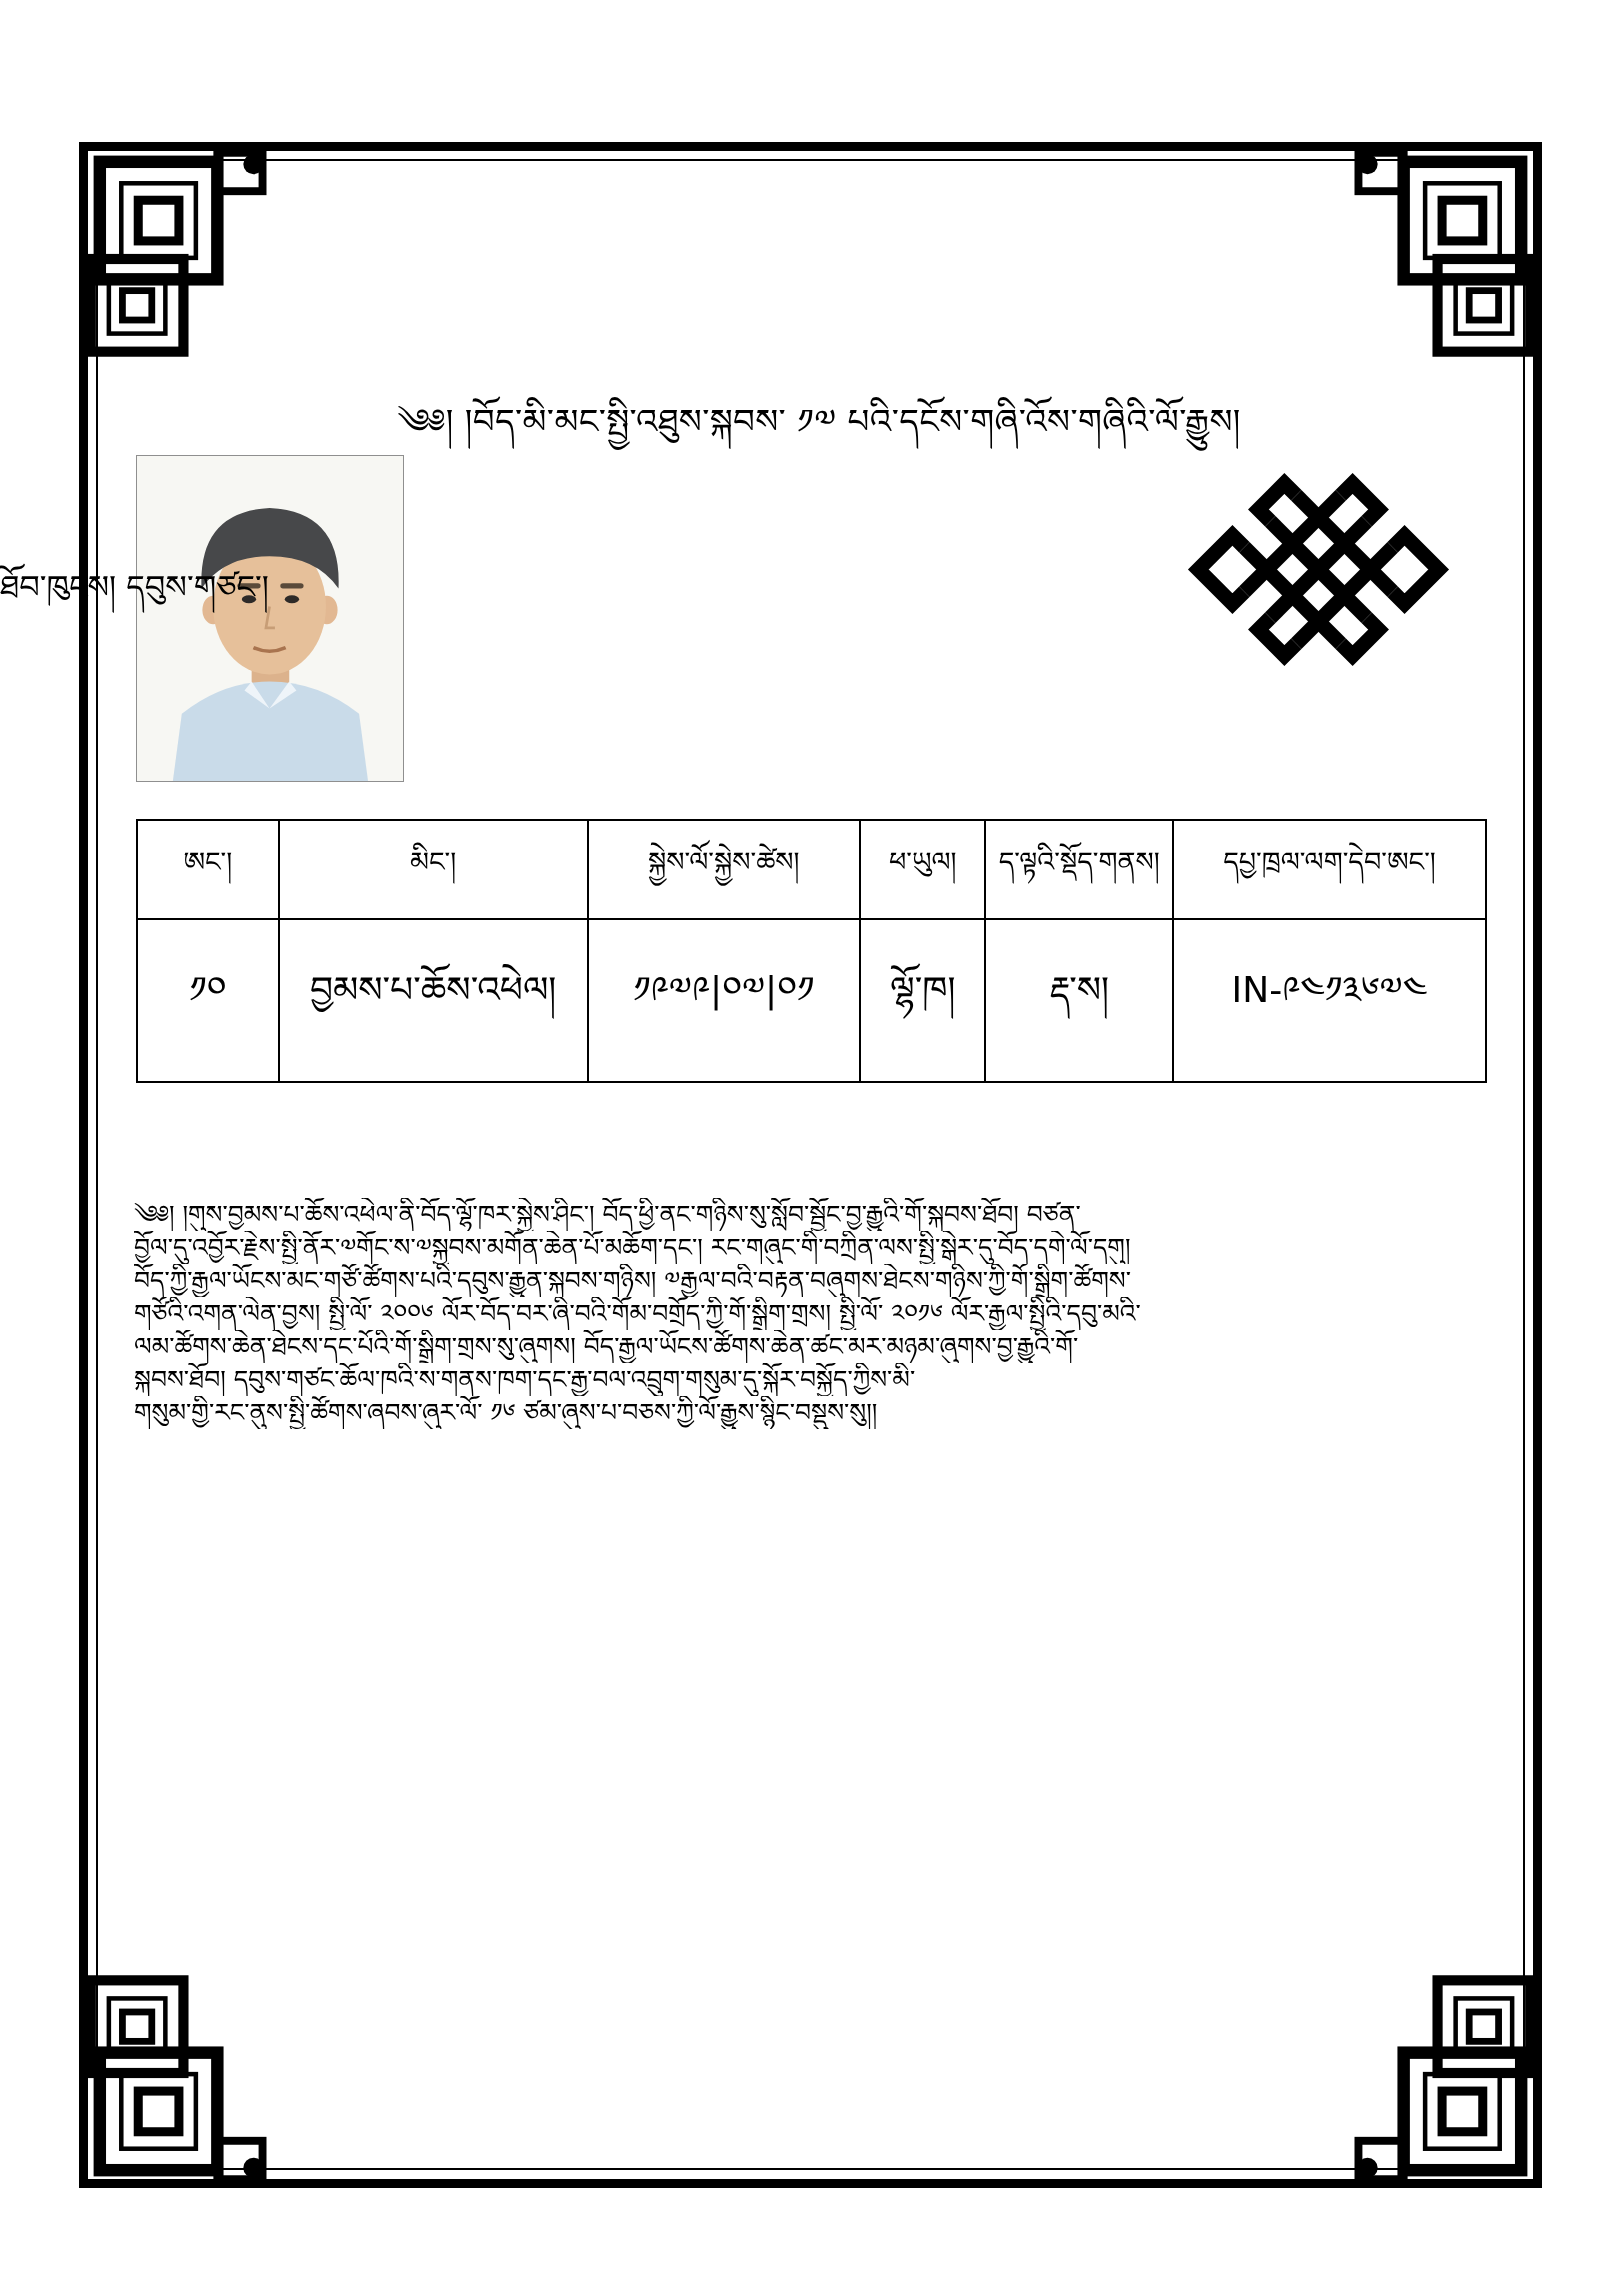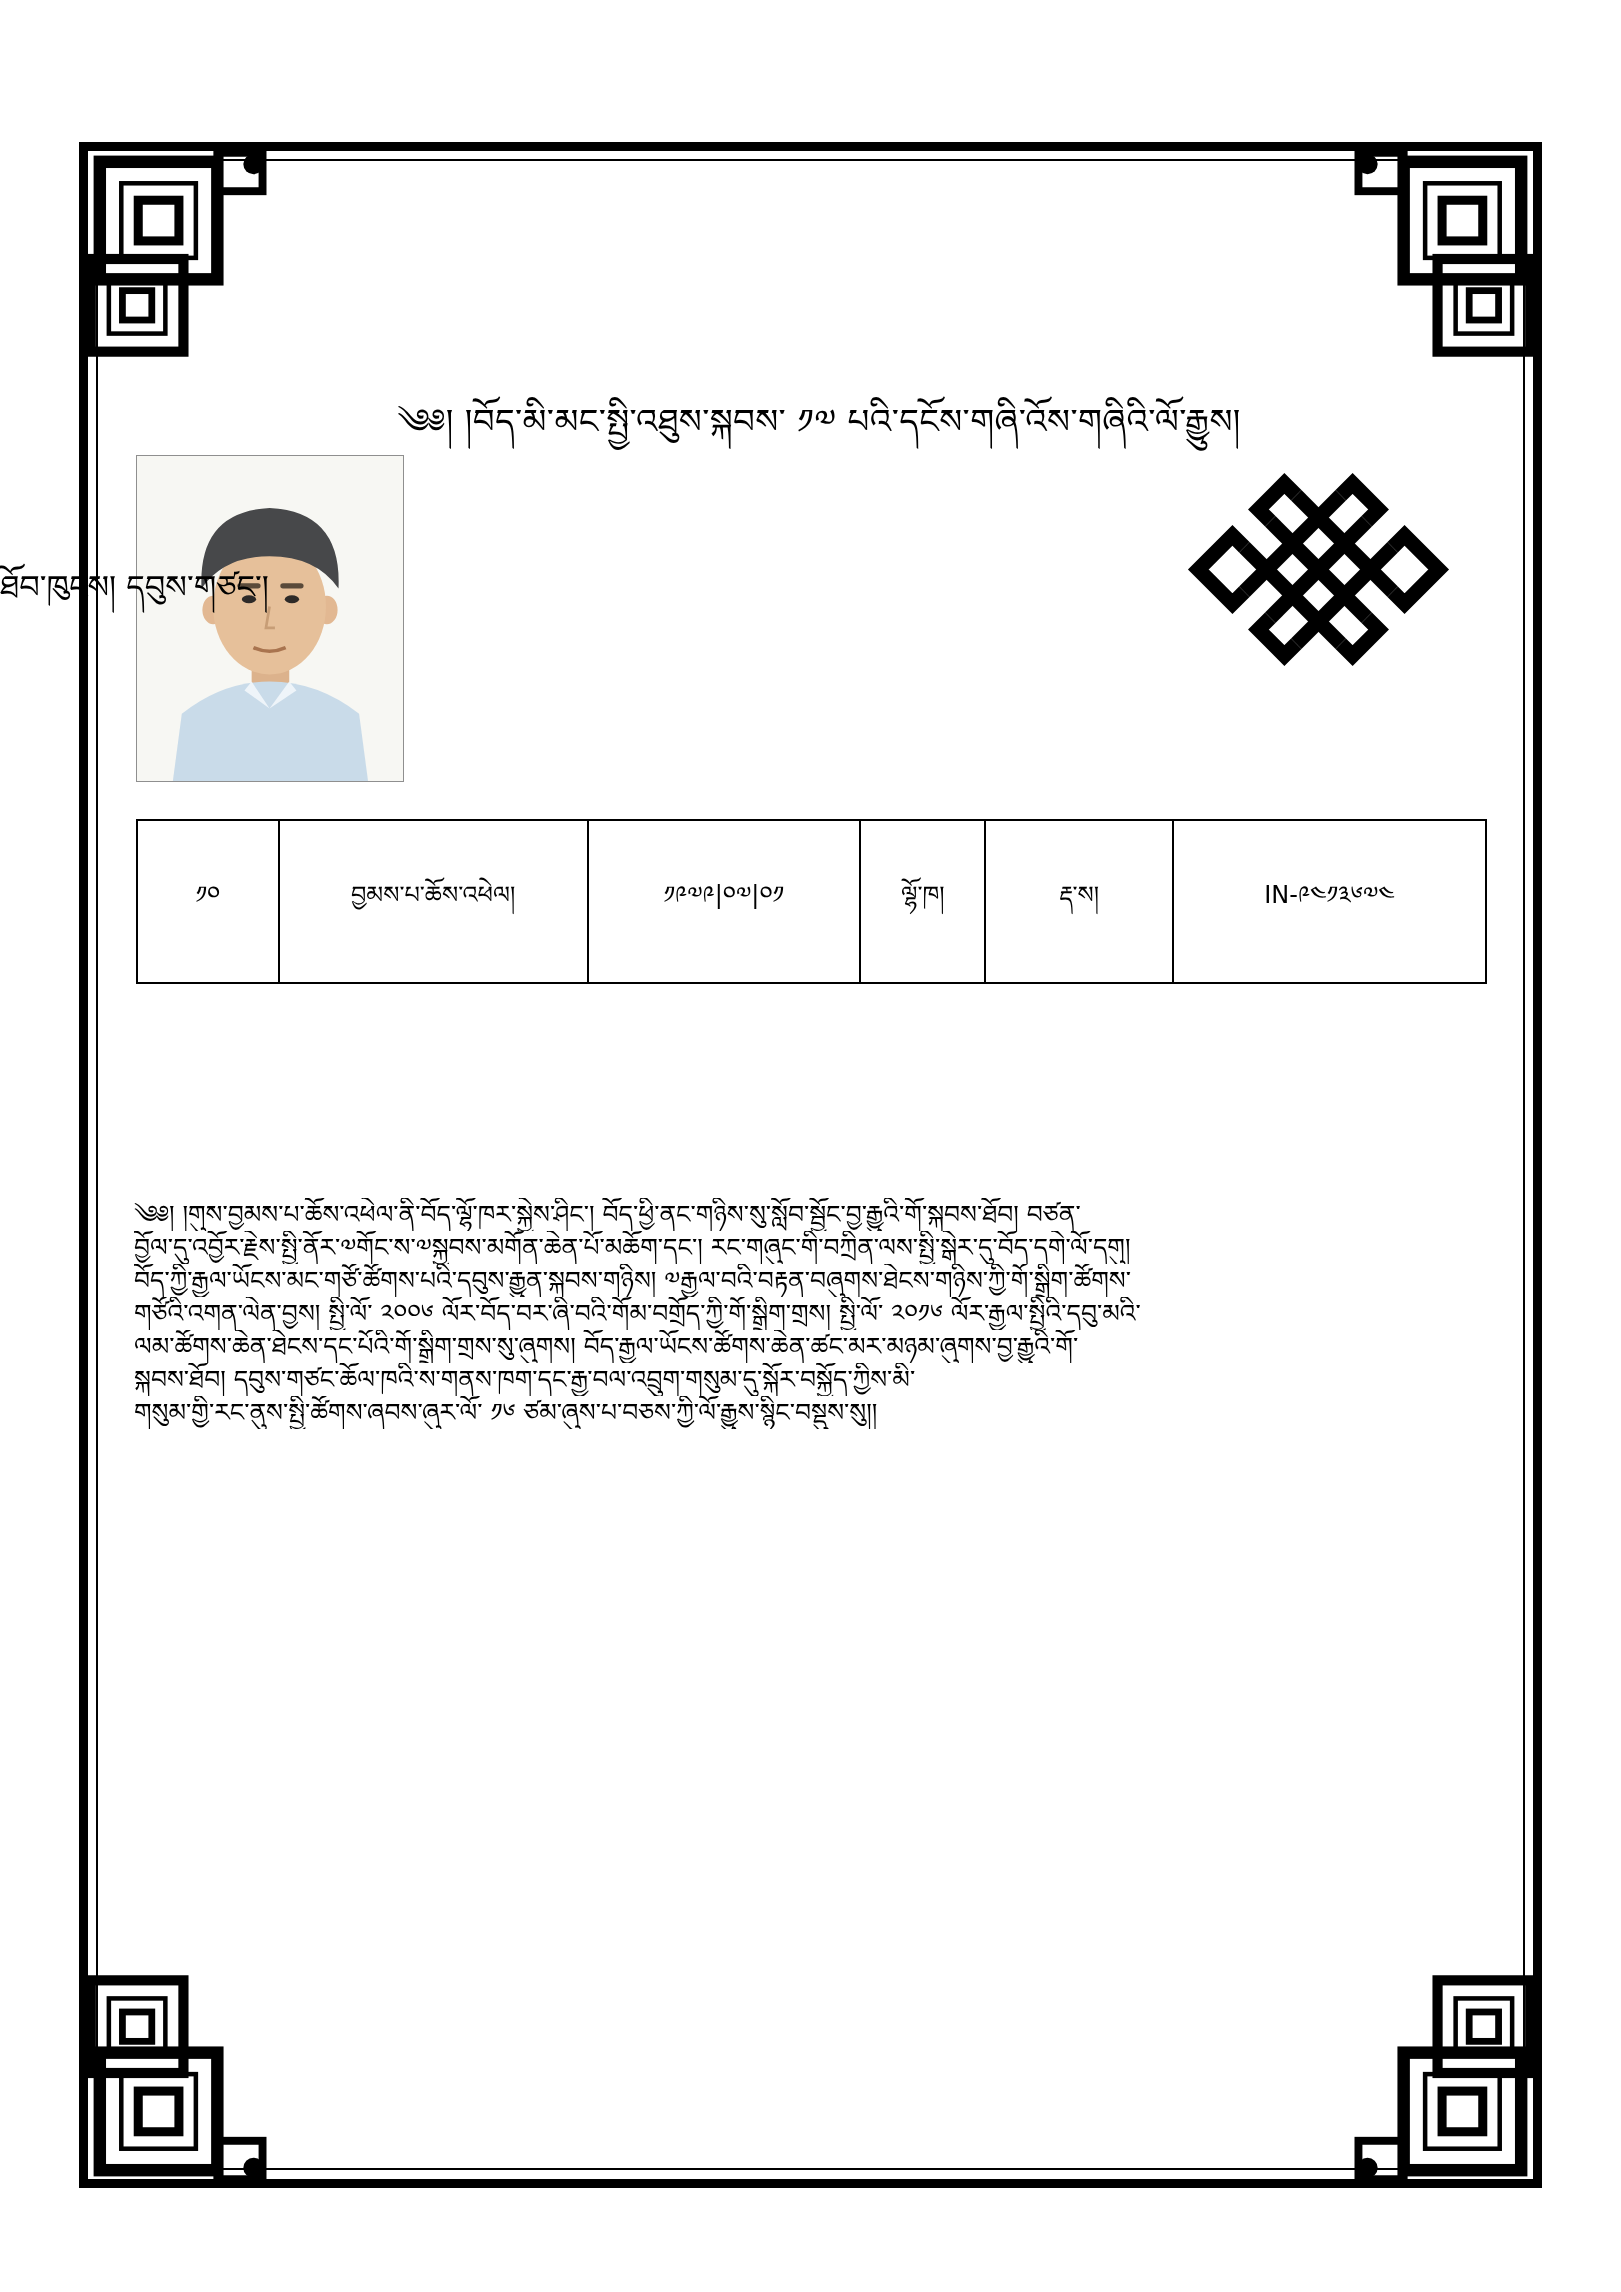--- a/index.html
+++ b/index.html
@@ -23,21 +23,21 @@
     border:0.9px solid #8f8f8f;box-sizing:content-box;background:#f7f7f3;}
   .photo svg{display:block;width:100%;height:100%;}
   .doc-subtitle{position:absolute;left:0;top:551px;width:100%;text-align:left;font-size:32px;}
   .knot{position:absolute;left:1184px;top:435px;width:269px;height:269px;}
   .knot svg{width:100%;height:100%;}
   table.info{position:absolute;left:136px;top:819px;width:1351px;
     border-collapse:collapse;table-layout:fixed;}
   table.info th,table.info td{border:2.7px solid #000;text-align:center;
     vertical-align:middle;padding:5.4px;overflow:hidden;}
   table.info th{height:86px;font-size:27px;font-weight:normal;}
-  table.info td{height:150px;font-size:24px;}
+  table.info td{height:150px;font-size:36px;}
   .c1{width:10.5%;} .c2{width:22.9%;} .c3{width:20.2%;}
   .c4{width:9.3%;} .c5{width:13.9%;} .c6{width:23.2%;}
   .bio{position:absolute;left:134px;top:1198px;width:1360px;font-size:25px;}
   .bio .line{line-height:33px;white-space:nowrap;overflow:hidden;}
 </style>
 </head>
 <body>
 
 <div class="page">
 
@@ -141,20 +141,28 @@
   <table class="info">
     <colgroup>
       <col class="c1">
         <col class="c2">
         <col class="c3">
         <col class="c4">
         <col class="c5">
         <col class="c6">
     </colgroup>
     <tbody>
+        <tr>
+      <th>ཨང་།</th>
+      <th>མིང་།</th>
+      <th>སྐྱེས་ལོ་སྐྱེས་ཚེས།</th>
+      <th>ཕ་ཡུལ།</th>
+      <th>ད་ལྟའི་སྡོད་གནས།</th>
+      <th>དཔྱ་ཁྲལ་ལག་དེབ་ཨང་།</th>
+    </tr>
     <tr>
       <td>༡༠</td>
       <td>བྱམས་པ་ཆོས་འཕེལ།</td>
       <td>༡༩༧༩|༠༧|༠༡</td>
       <td>ལྷོ་ཁ།</td>
       <td>རྡ་ས།</td>
       <td>IN-༩༤༡༣༦༧༤</td>
     </tr>
   </tbody>
     </table>

